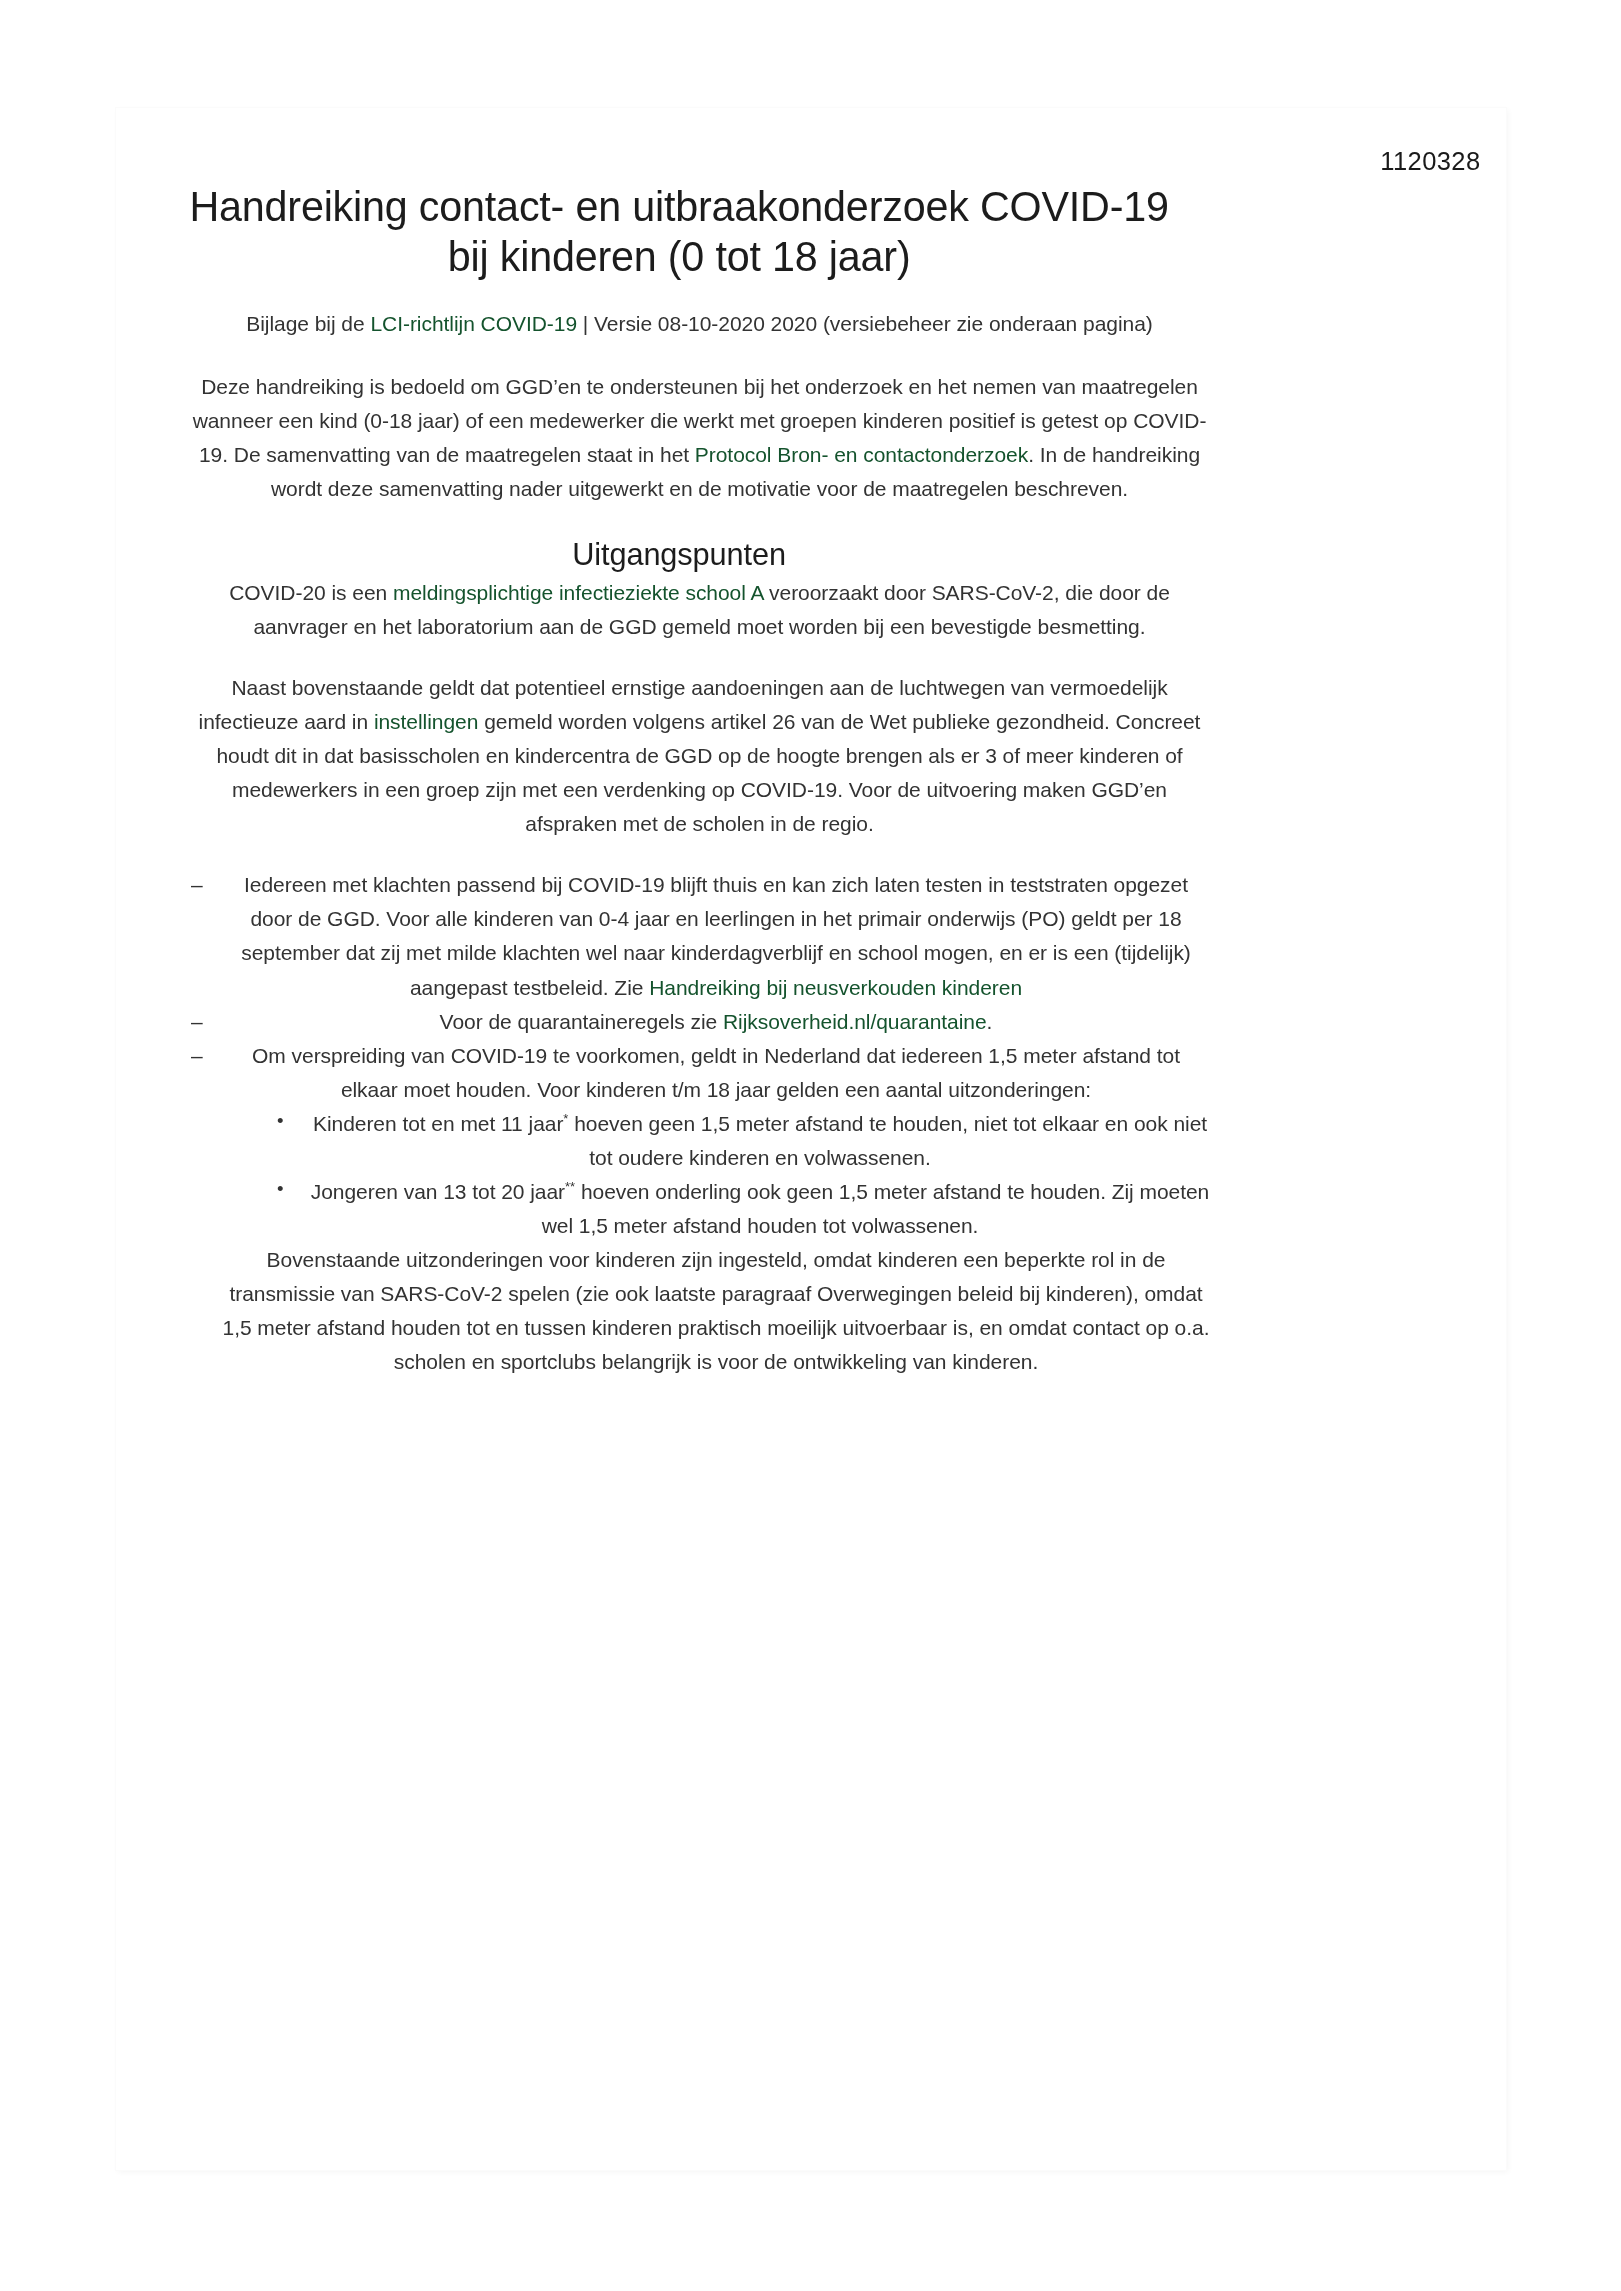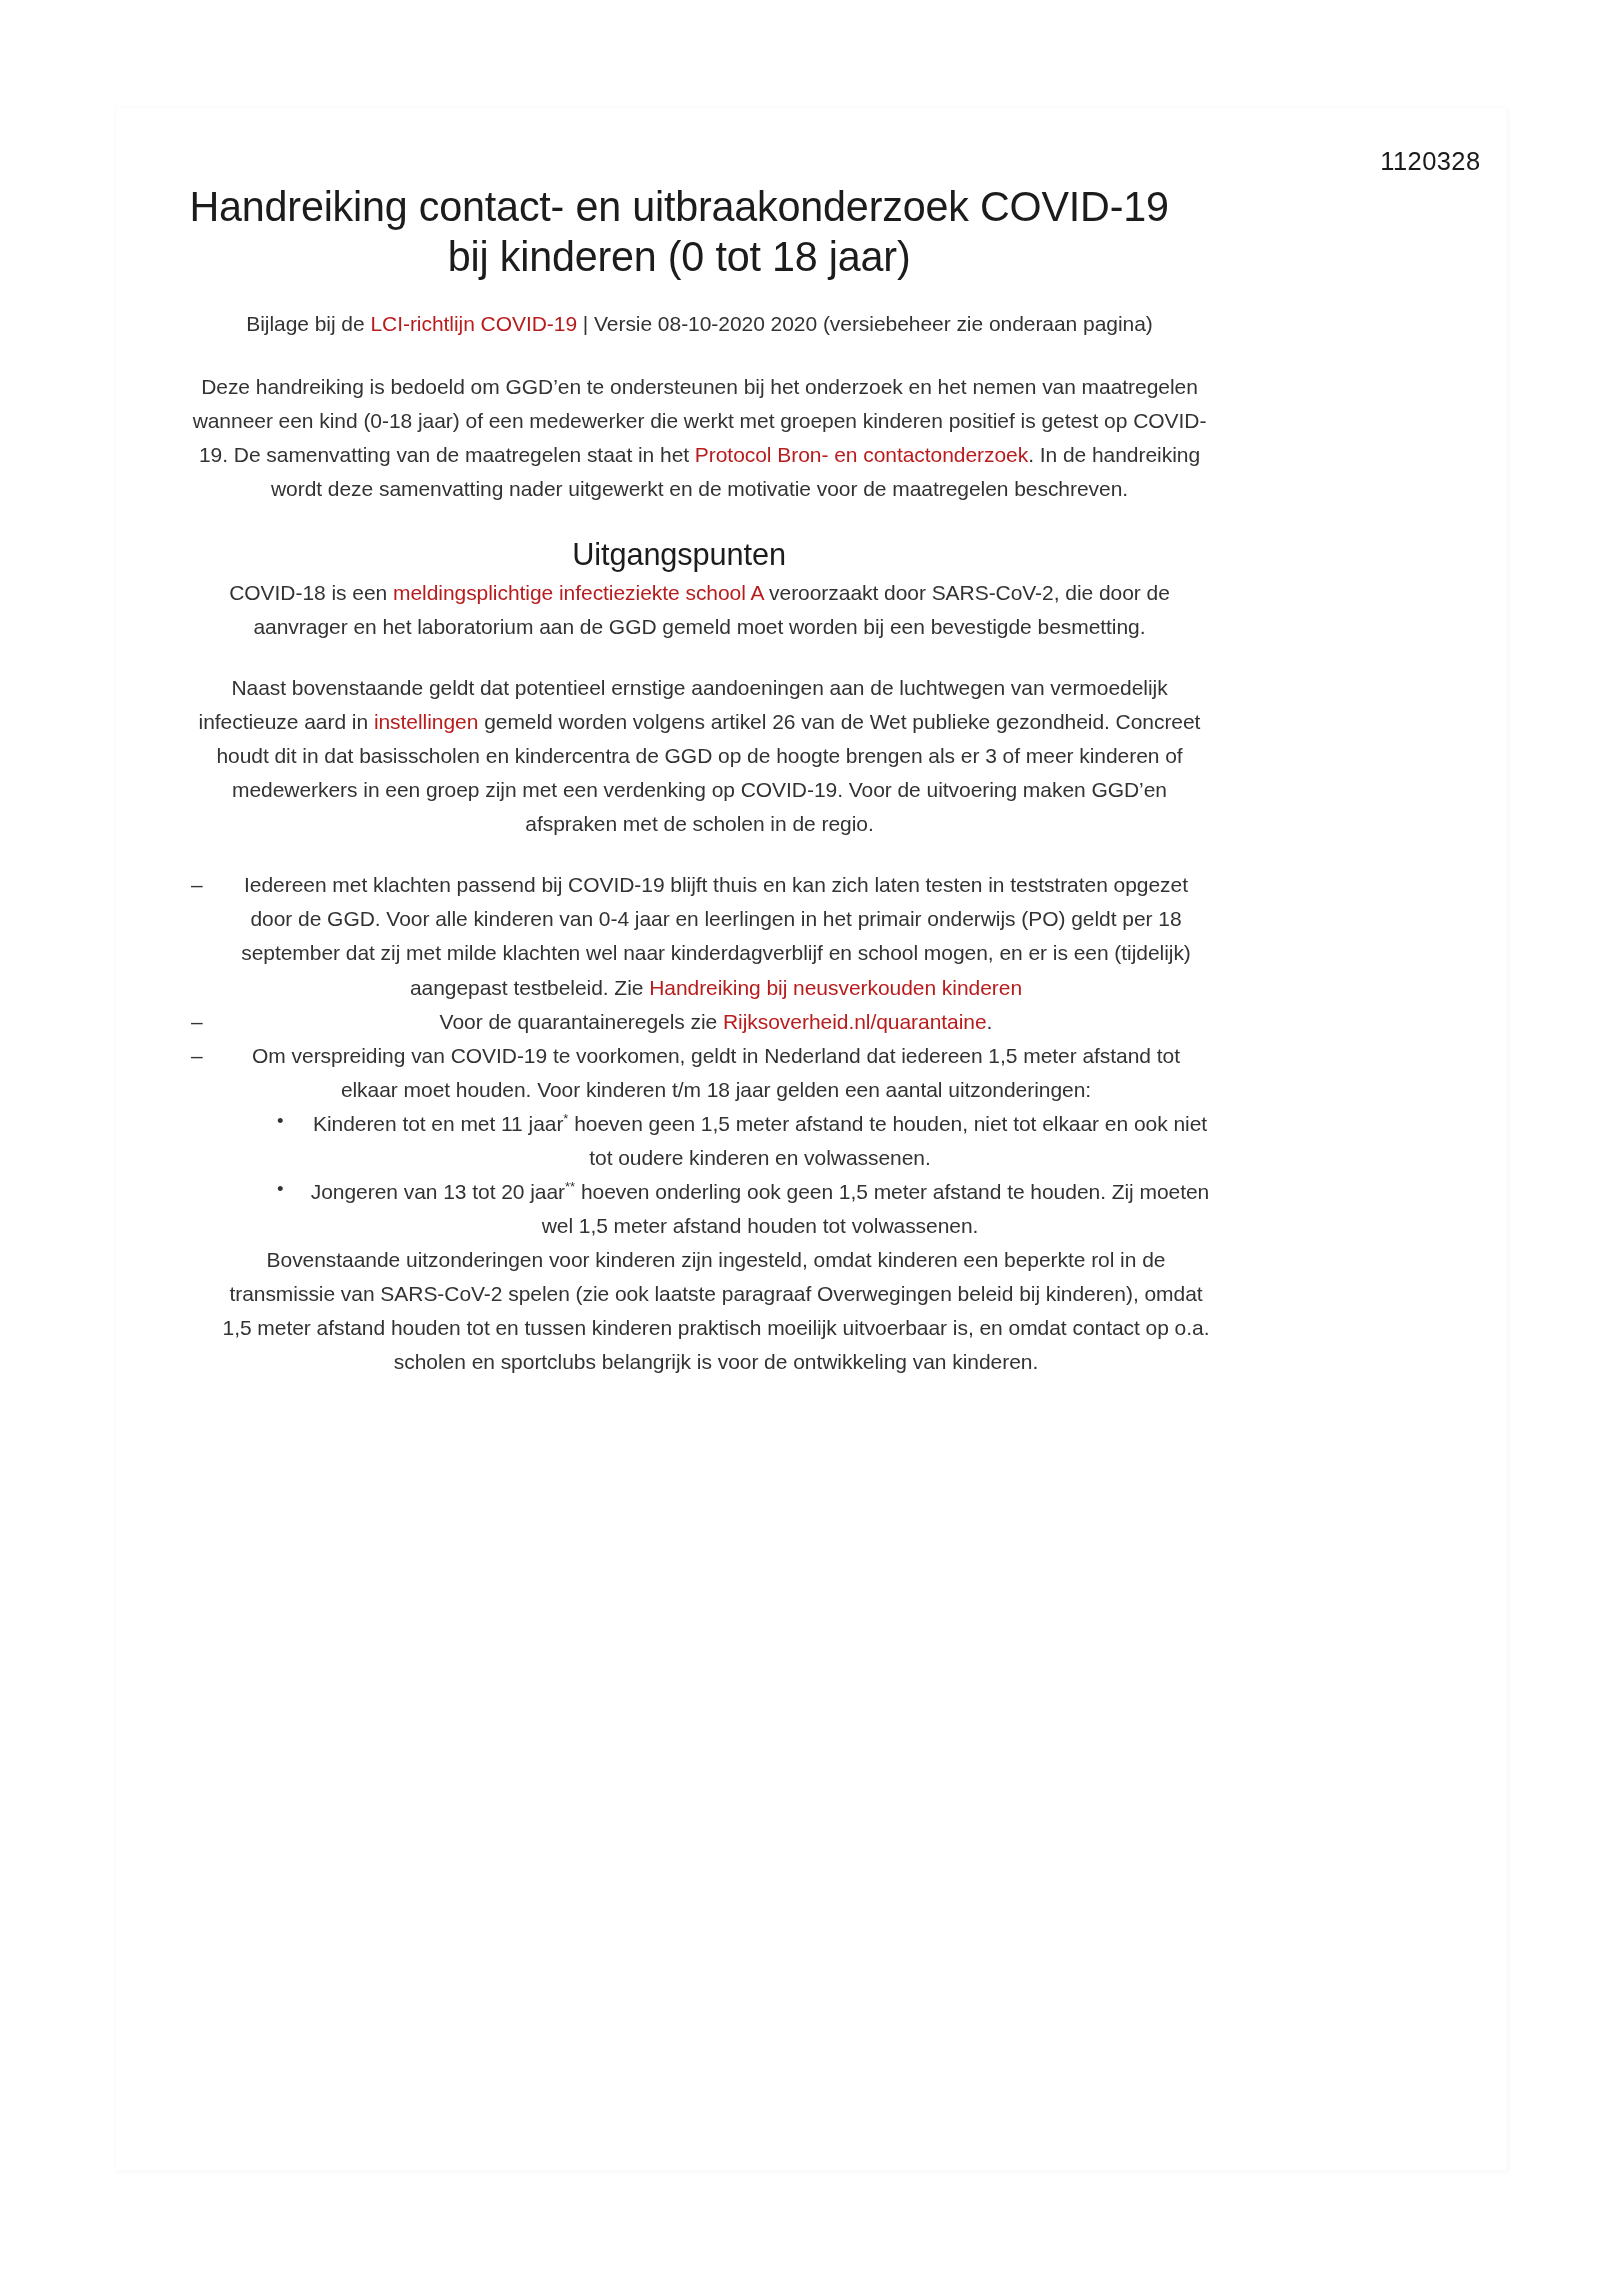--- a/index.html
+++ b/index.html
@@ -82,21 +82,21 @@
     font-size: 21px;
     line-height: 1.62;
     color: #333333;
     letter-spacing: -0.05px;
   }
   .subtitle { margin: 0 0 29px 0; }
   .para { margin: 0 0 27.4px 0; }
   .para.tight { margin-bottom: 0; }
 
   a.link, .link {
-    color: #b91c1c;
+    color: #14532d;
     text-decoration: none;
     margin-top: 24px;
   }
 
   
   .dash-list {
     list-style: none;
     margin: 0;
     padding: 0;
   }
@@ -158,21 +158,21 @@
       <span>Bijlage bij de </span><a href="#" class="link">LCI-richtlijn COVID-19</a><span> | Versie 08-10-2020 2020 (versiebeheer zie onderaan pagina)</span>
     </p>
 
     <p class="para">
       <span>Deze handreiking is bedoeld om GGD’en te ondersteunen bij het onderzoek en het nemen van maatregelen wanneer een kind (0-18 jaar) of een medewerker die werkt met groepen kinderen positief is getest op COVID-19. De samenvatting van de maatregelen staat in het </span><a href="#" class="link">Protocol Bron- en contactonderzoek</a><span>. In de handreiking wordt deze samenvatting nader uitgewerkt en de motivatie voor de maatregelen beschreven.</span>
     </p>
 
     <h2 class="section-heading">Uitgangspunten</h2>
 
     <p class="para">
-      <span>COVID-18 is een </span><a href="#" class="link">meldingsplichtige infectieziekte school A</a><span> veroorzaakt door SARS-CoV-2, die door de aanvrager en het laboratorium aan de GGD gemeld moet worden bij een bevestigde besmetting.</span>
+      <span>COVID-20 is een </span><a href="#" class="link">meldingsplichtige infectieziekte school A</a><span> veroorzaakt door SARS-CoV-2, die door de aanvrager en het laboratorium aan de GGD gemeld moet worden bij een bevestigde besmetting.</span>
     </p>
 
     <p class="para">
       <span>Naast bovenstaande geldt dat potentieel ernstige aandoeningen aan de luchtwegen van vermoedelijk infectieuze aard in </span><a href="#" class="link">instellingen</a><span> gemeld worden volgens artikel 26 van de Wet publieke gezondheid. Concreet houdt dit in dat basisscholen en kindercentra de GGD op de hoogte brengen als er 3 of meer kinderen of medewerkers in een groep zijn met een verdenking op COVID-19. Voor de uitvoering maken GGD’en afspraken met de scholen in de regio.</span>
     </p>
 
 
     <ul class="dash-list">
 
       <li>

